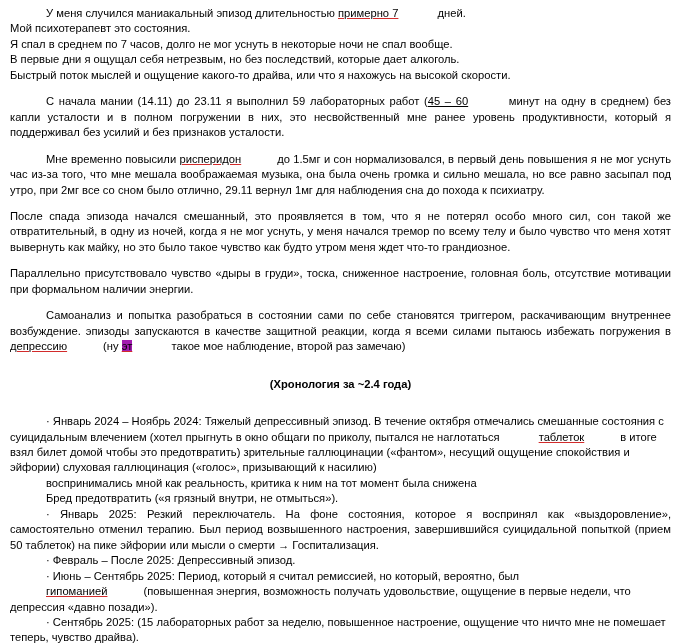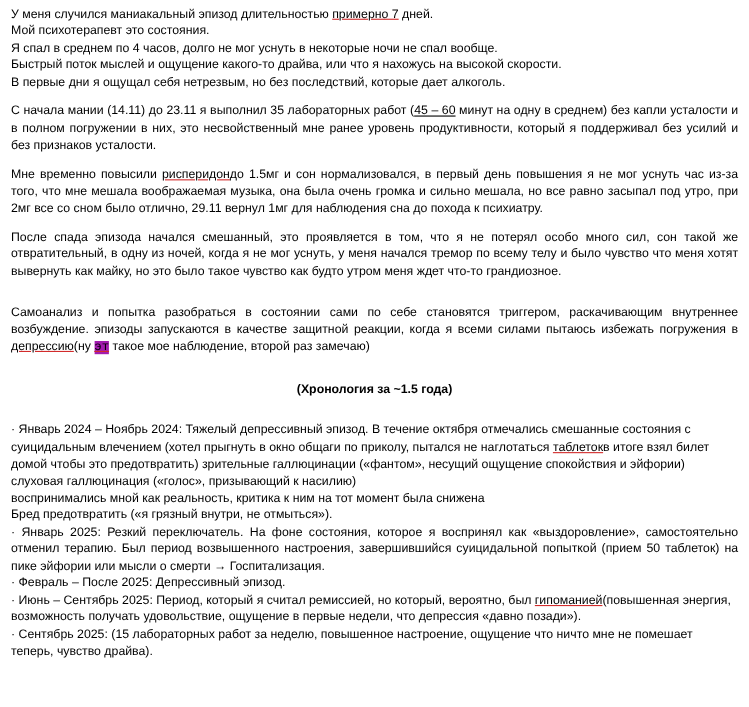--- a/index.html
+++ b/index.html
@@ -34,70 +34,71 @@
     text-decoration-color: #d22b2b;
     text-decoration-thickness: 1px;
   }
   .spellb {
     text-decoration: underline;
     text-decoration-color: #2b5fd2;
     text-decoration-thickness: 1px;
   }
   .hl {
     background: #a21caf;
-    font-family: Liberation Mono, monospace;
   }
   .gap {
     height: 11px;
   }
   .center {
     text-align: center;
     font-weight: bold;
   }
   .bullet-list p {
     margin: 0;
   }
   .seg {
     display: inline;
+    margin-left: 36px;
   }
 </style>
 </head>
 <body>
 
 <div class="page">
 
   <p><span class="seg">У меня случился маниакальный эпизод длительностью </span><span class="spell">примерно  7</span><span class="seg"> дней.</span></p>
   <p>Мой психотерапевт это состояния.</p>
-  <p>Я спал в среднем по 4 часов, долго не мог уснуть в некоторые ночи не спал вообще.</p>
+  <p>Я спал в среднем по 7 часов, долго не мог уснуть в некоторые ночи не спал вообще.</p>
+  <p>В первые дни я ощущал себя нетрезвым, но без последствий, которые дает алкоголь.</p>
   <p>Быстрый поток мыслей и ощущение какого-то драйва, или что я нахожусь на высокой скорости.</p>
-  <p>В первые дни я ощущал себя нетрезвым, но без последствий, которые дает алкоголь.</p>
 
   <div class="gap"></div>
 
-  <p class="just"><span class="seg">С начала мании (14.11) до 23.11 я выполнил 35 лабораторных работ (</span><span style="text-decoration:underline;">45 – 60</span><span class="seg"> минут на одну в среднем) без капли усталости и в полном погружении в них, это несвойственный мне ранее уровень продуктивности, который я поддерживал без усилий и без признаков усталости.</span></p>
+  <p class="just"><span class="seg">С начала мании (14.11) до 23.11 я выполнил 59 лабораторных работ (</span><span style="text-decoration:underline;">45 – 60</span><span class="seg"> минут на одну в среднем) без капли усталости и в полном погружении в них, это несвойственный мне ранее уровень продуктивности, который я поддерживал без усилий и без признаков усталости.</span></p>
 
   <div class="gap"></div>
 
   <p class="just"><span class="seg">Мне временно повысили </span><span class="spell">рисперидон</span><span class="seg">до 1.5мг и сон нормализовался, в первый день повышения я не мог уснуть час из-за того, что мне мешала воображаемая музыка, она была очень громка и сильно мешала, но все равно засыпал под утро, при 2мг все со сном было отлично, 29.11 вернул 1мг для наблюдения сна до похода к психиатру.</span></p>
 
   <div class="gap"></div>
 
   <p class="just">После спада эпизода начался смешанный, это проявляется в том, что я не потерял особо много сил, сон такой же отвратительный, в одну из ночей, когда я не мог уснуть, у меня начался тремор по всему телу и было чувство что меня хотят вывернуть как майку, но это было такое чувство как будто утром меня ждет что-то грандиозное.</p>
 
   <div class="gap"></div>
 
+  <p class="just">Параллельно присутствовало чувство «дыры в груди», тоска, сниженное настроение, головная боль, отсутствие мотивации при формальном наличии энергии.</p>
 
   <div class="gap"></div>
 
   <p class="just"><span class="seg">Самоанализ и попытка разобраться в состоянии сами по себе становятся триггером, раскачивающим внутреннее возбуждение. эпизоды запускаются в качестве защитной реакции, когда я всеми силами пытаюсь избежать погружения в </span><span class="spell">депрессию</span><span class="seg">(ну </span><span class="hl spell">эт</span><span class="seg"> такое мое наблюдение, второй раз замечаю)</span></p>
 
   <div class="gap"></div>
   <div class="gap"></div>
 
-  <p class="center">(Хронология за ~1.5 года)</p>
+  <p class="center">(Хронология за ~2.4 года)</p>
 
   <div class="gap"></div>
   <div class="gap"></div>
 
   <div class="bullet-list" id="timeline">
       <p><span class="seg">· Январь 2024 – Ноябрь 2024: Тяжелый депрессивный эпизод. В течение октября отмечались смешанные состояния с суицидальным влечением (хотел прыгнуть в окно общаги по приколу, пытался не наглотаться </span><span class="seg spell">таблеток</span><span class="seg">в итоге взял билет домой чтобы это предотвратить) зрительные галлюцинации («фантом», несущий ощущение спокойствия и эйфории) слуховая галлюцинация («голос», призывающий к насилию)</span></p>
       <p><span class="seg">воспринимались мной как реальность, критика к ним на тот момент была снижена</span></p>
       <p><span class="seg">Бред предотвратить («я грязный внутри, не отмыться»).</span></p>
       <p class="just"><span class="seg">·   Январь   2025:   Резкий   переключатель.   На   фоне   состояния,   которое   я   воспринял   как   «выздоровление», самостоятельно отменил терапию. Был период возвышенного настроения, завершившийся суицидальной попыткой (прием 50 таблеток) на пике эйфории или мысли о смерти → Госпитализация.</span></p>
       <p><span class="seg">· Февраль – После 2025: Депрессивный эпизод.</span></p>

